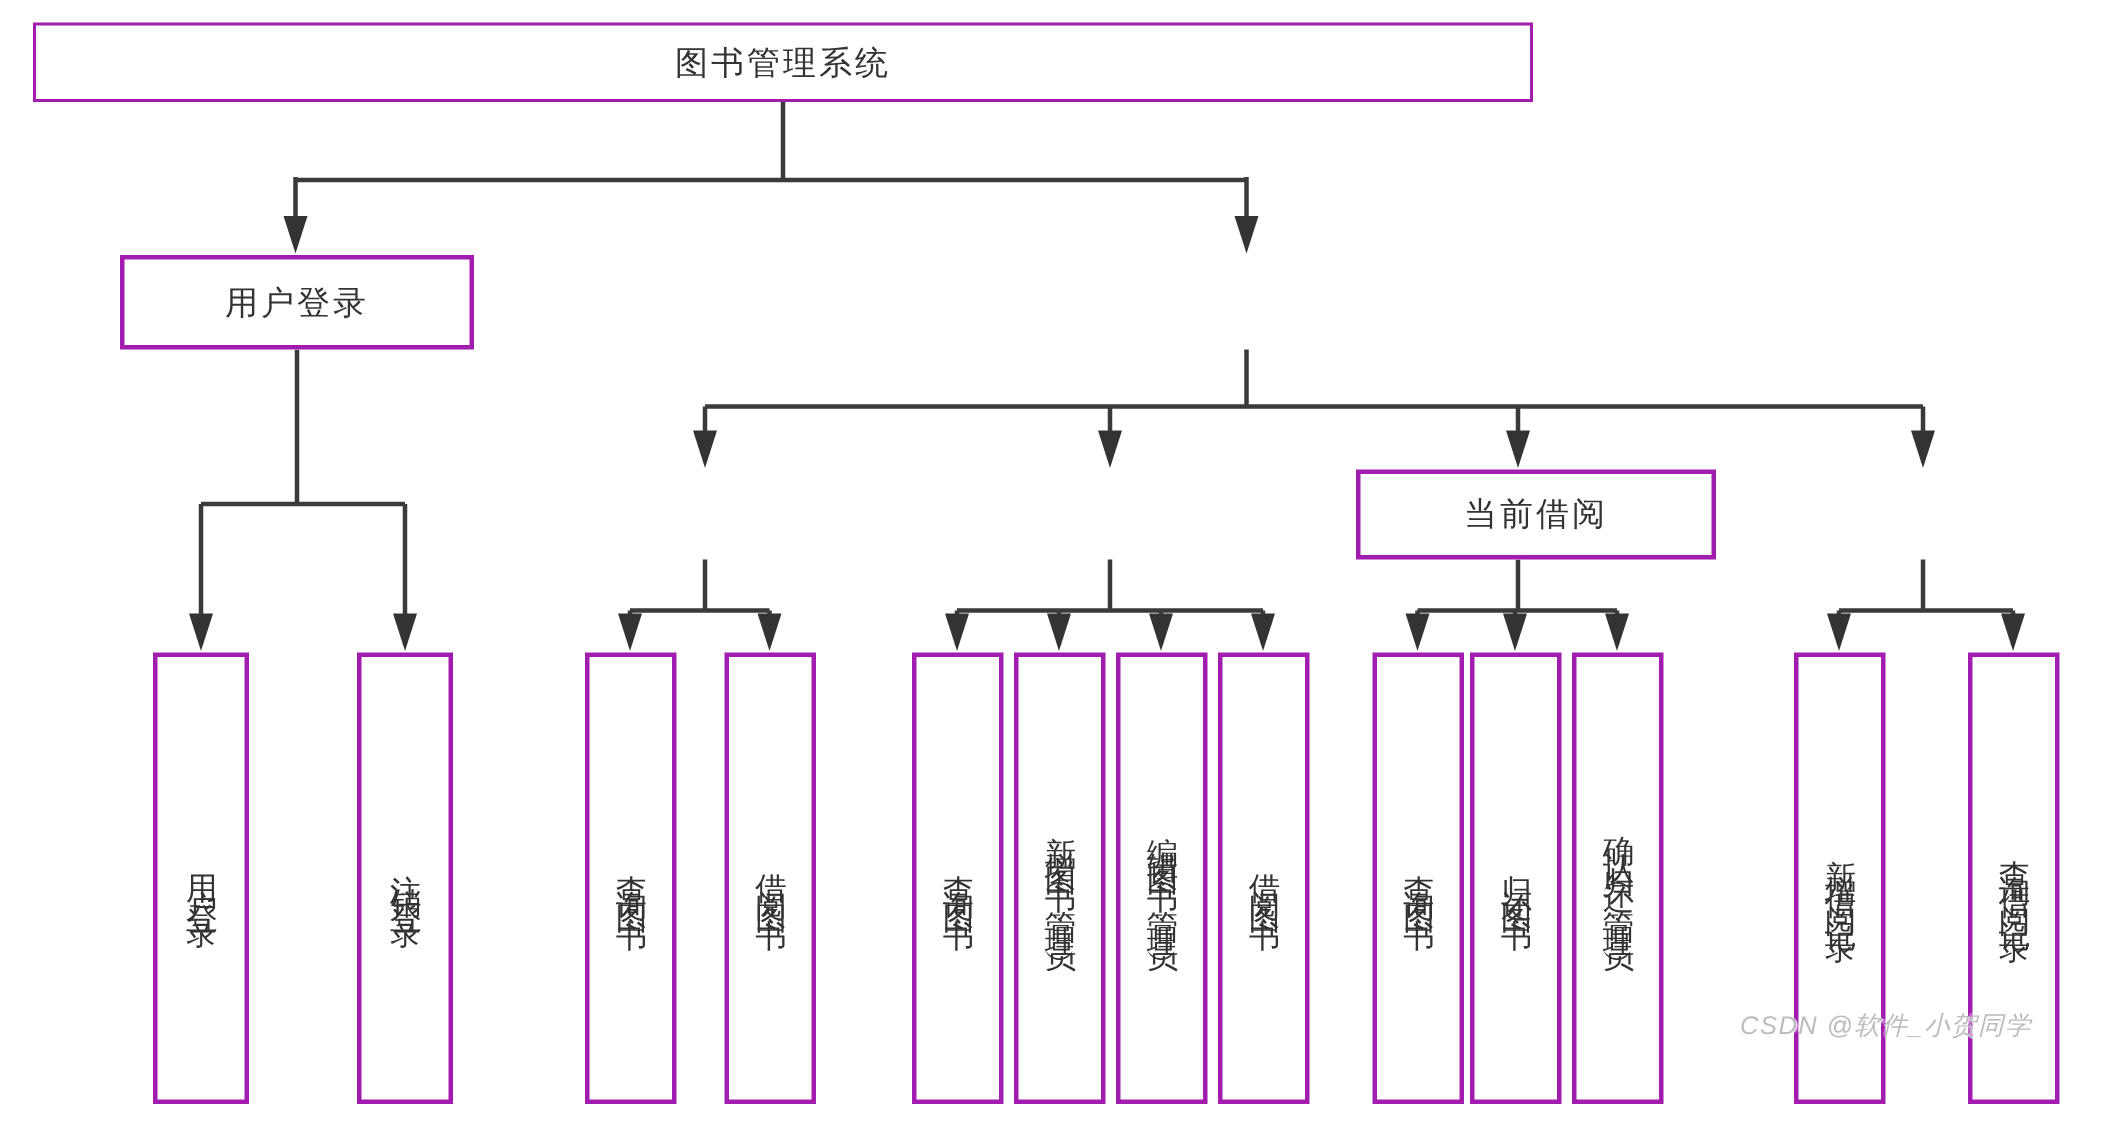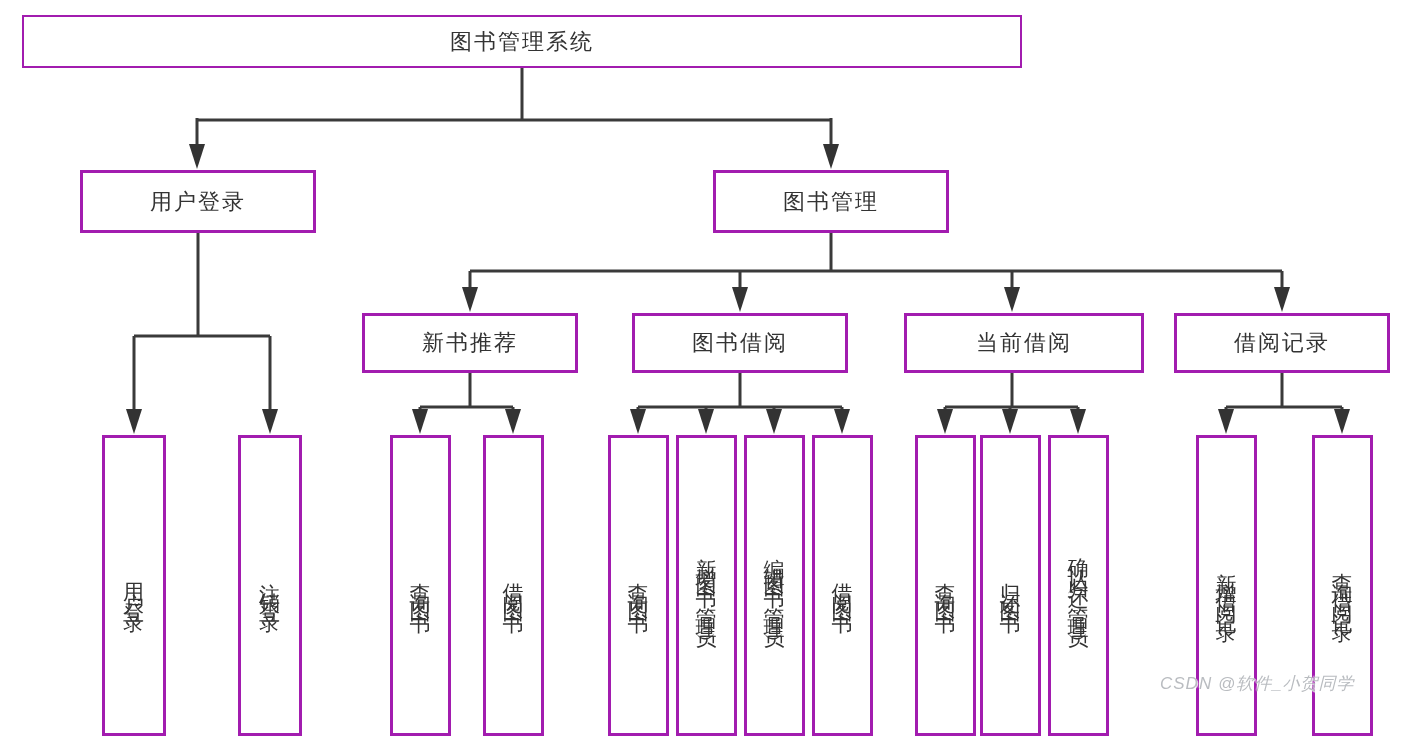--- a/index.html
+++ b/index.html
@@ -63,35 +63,23 @@
     </g>
   </svg>
 
   <div class="box thin" style="left:22px;top:15px;width:1000px;height:53px">
     <span class="lbl">图书管理系统</span>
   </div>
 
   <div class="box" style="left:80px;top:170px;width:236px;height:63px">
     <span class="lbl">用户登录</span>
   </div>
-  <div class="box" style="left:713px;top:170px;width:236px;height:63px">
-    <span class="lbl">图书管理</span>
-  </div>
 
-  <div class="box" style="left:362px;top:313px;width:216px;height:60px">
-    <span class="lbl">新书推荐</span>
-  </div>
-  <div class="box" style="left:632px;top:313px;width:216px;height:60px">
-    <span class="lbl">图书借阅</span>
-  </div>
   <div class="box" style="left:904px;top:313px;width:240px;height:60px">
     <span class="lbl">当前借阅</span>
-  </div>
-  <div class="box" style="left:1174px;top:313px;width:216px;height:60px">
-    <span class="lbl">借阅记录</span>
   </div>
 
   <div class="box" style="left:102px;top:435px;width:64px;height:301px">
     <span class="vlbl">用户登录</span>
   </div>
   <div class="box" style="left:238px;top:435px;width:64px;height:301px">
     <span class="vlbl">注销登录</span>
   </div>
 
   <div class="box" style="left:390px;top:435px;width:61px;height:301px">

